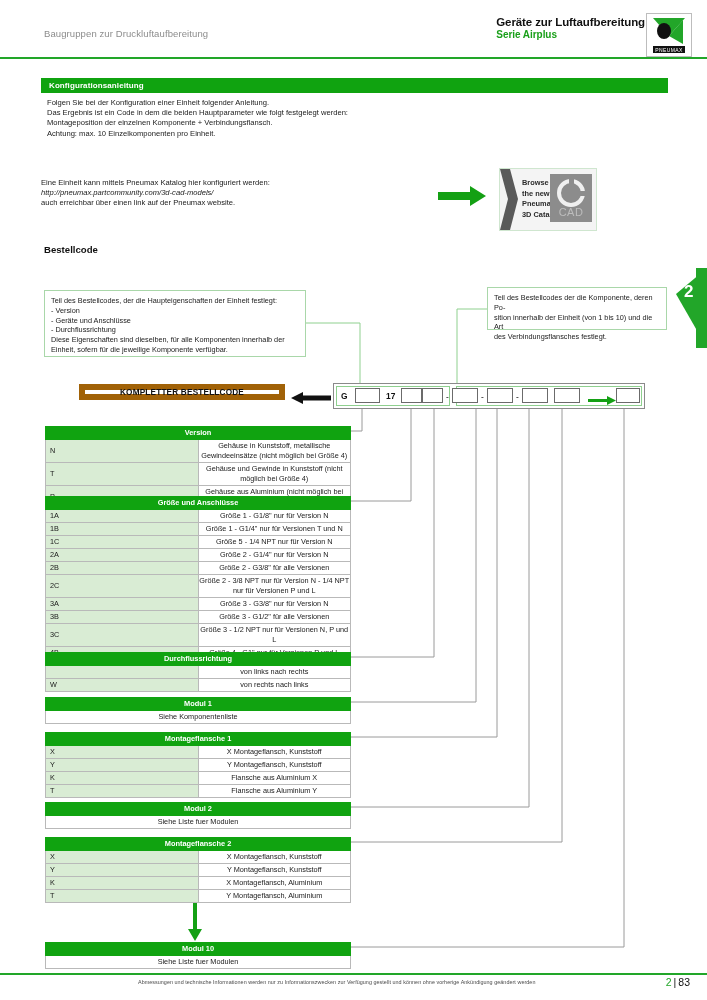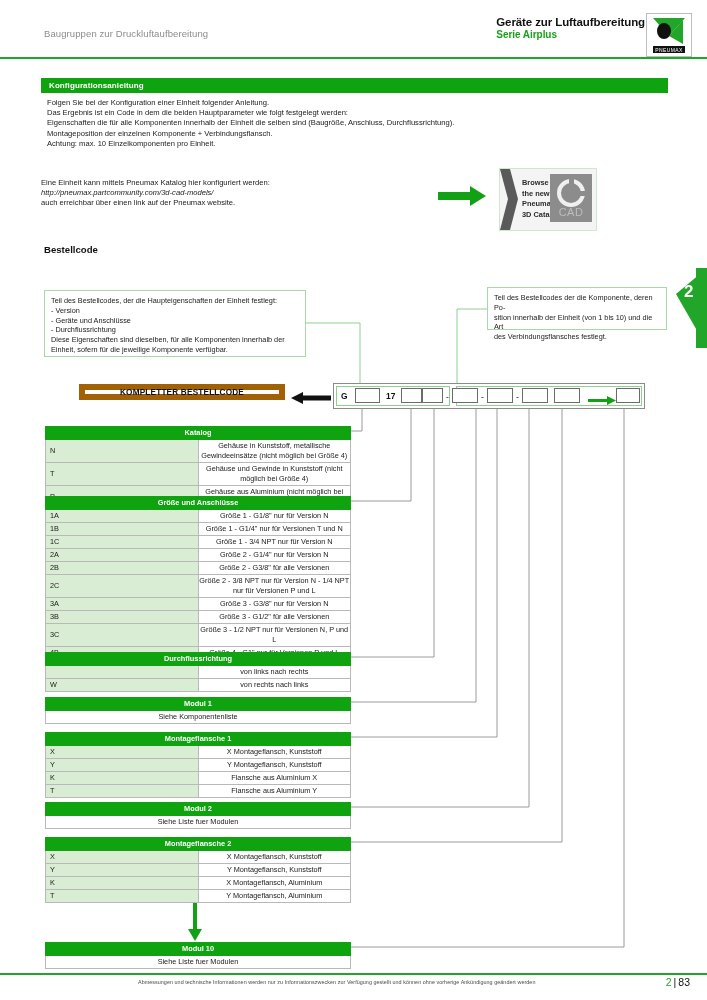--- a/index.html
+++ b/index.html
@@ -305,21 +305,20 @@
       <text x="22" y="37.6" font-family="Liberation Sans, sans-serif" font-size="5" fill="#ffffff" text-anchor="middle" letter-spacing="0.4">PNEUMAX</text>
     </svg>
   </div>
   <div class="hdr-rule"></div>
 
   <div class="cfg-wrap">
     <div class="cfg-head">Konfigurationsanleitung</div>
     <div class="cfg-body">
       <div>Folgen Sie bei der Konfiguration einer Einheit folgender Anleitung.</div>
       <div>Das Ergebnis ist ein Code in dem die beiden Hauptparameter wie folgt festgelegt werden:</div>
-      <div>Eigenschaften die für alle Komponenten innerhalb der Einheit die selben sind (Baugröße, Anschluss, Durchflussrichtung).</div>
       <div>Montageposition der einzelnen Komponente + Verbindungsflansch.</div>
       <div>Achtung: max. 10 Einzelkomponenten pro Einheit.</div>
     </div>
   </div>
 
   <div class="promo-text">
     <div>Eine Einheit kann mittels Pneumax Katalog hier konfiguriert werden:</div>
     <div class="ital">http://pneumax.partcommunity.com/3d-cad-models/</div>
     <div>auch erreichbar über einen link auf der Pneumax website.</div>
   </div>
@@ -425,21 +424,21 @@
   <div class="cb-grnarrow">
     <svg width="28" height="9" viewBox="0 0 28 9">
       <path d="M0 3 L19 3 L19 0 L28 4.5 L19 9 L19 6 L0 6 Z" fill="#14a014"></path>
     </svg>
   </div>
   <div class="cb-cell" style="left:616px; width:24px;"></div>
 
   <table class="tbl" style="top:426px;">
     <thead>
         <tr>
-          <th colspan="2">Katalog</th>
+          <th colspan="2">Version</th>
         </tr>
       </thead>
     <tbody>
       <tr>
           <td class="code">N</td>
           <td class="desc">Gehäuse in Kunststoff, metallische Gewindeeinsätze (nicht möglich bei Größe 4)</td>
         </tr>
       <tr>
           <td class="code">T</td>
           <td class="desc">Gehäuse und Gewinde in Kunststoff (nicht möglich bei Größe 4)</td>
@@ -465,21 +464,21 @@
       <tr>
           <td class="code">1A</td>
           <td class="desc">Größe 1 - G1/8" nur für Version N</td>
         </tr>
       <tr>
           <td class="code">1B</td>
           <td class="desc">Größe 1 - G1/4" nur für Versionen T und N</td>
         </tr>
       <tr>
           <td class="code">1C</td>
-          <td class="desc">Größe 1 - 3/4 NPT nur für Version N</td>
+          <td class="desc">Größe 5 - 1/4 NPT nur für Version N</td>
         </tr>
       <tr>
           <td class="code">2A</td>
           <td class="desc">Größe 2 - G1/4" nur für Version N</td>
         </tr>
       <tr>
           <td class="code">2B</td>
           <td class="desc">Größe 2 - G3/8" für alle Versionen</td>
         </tr>
       <tr>

